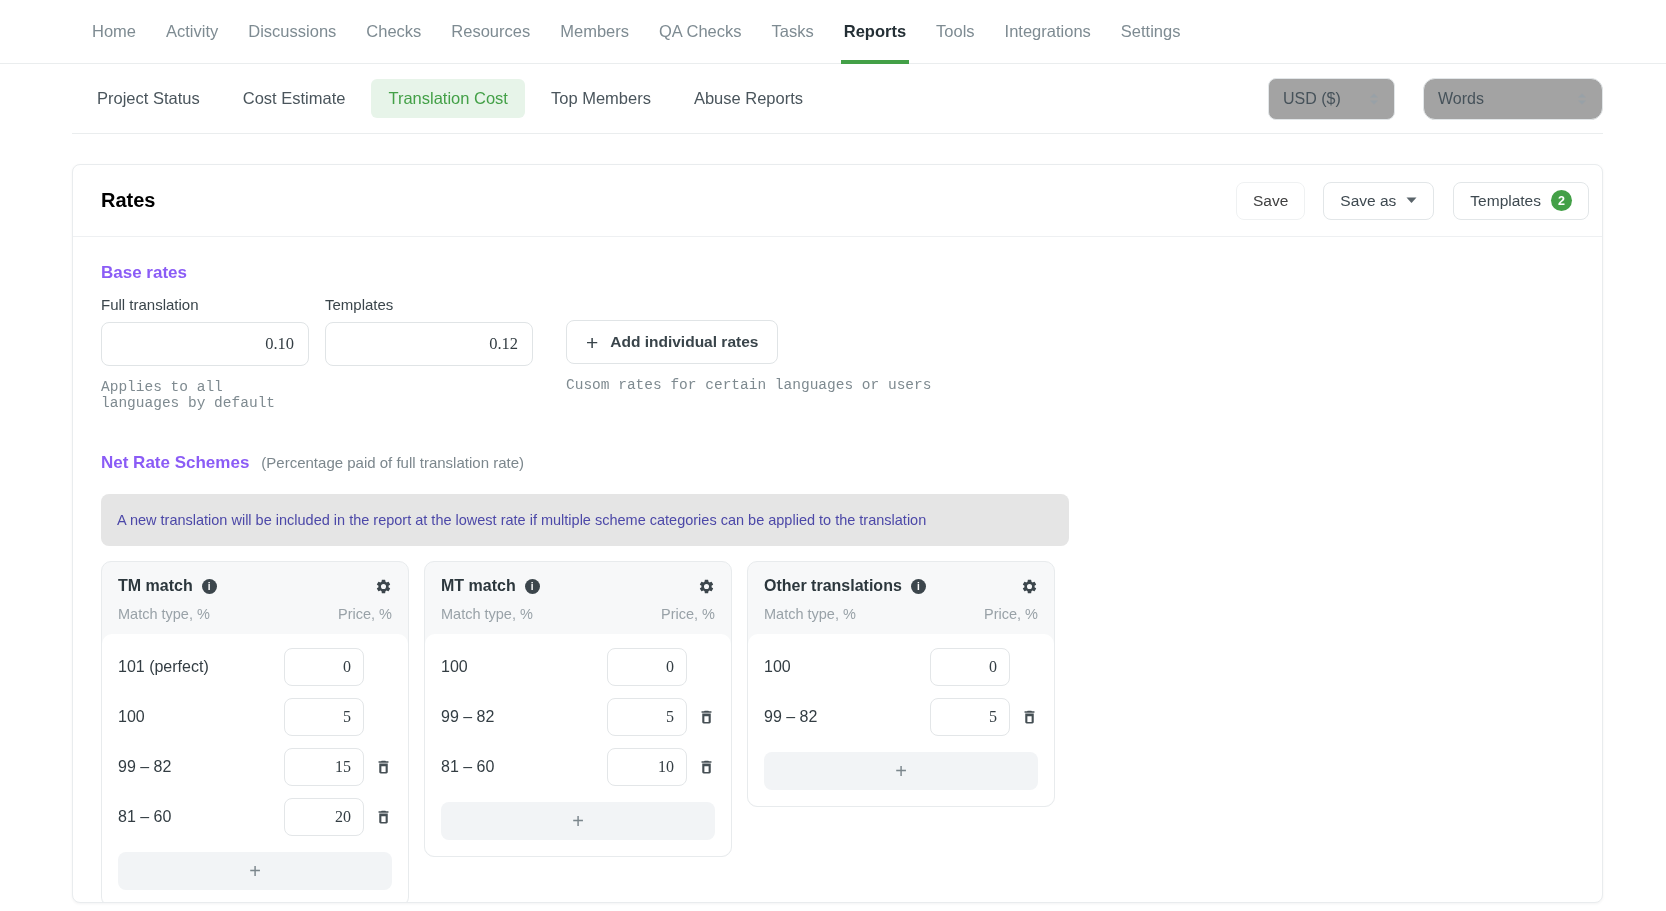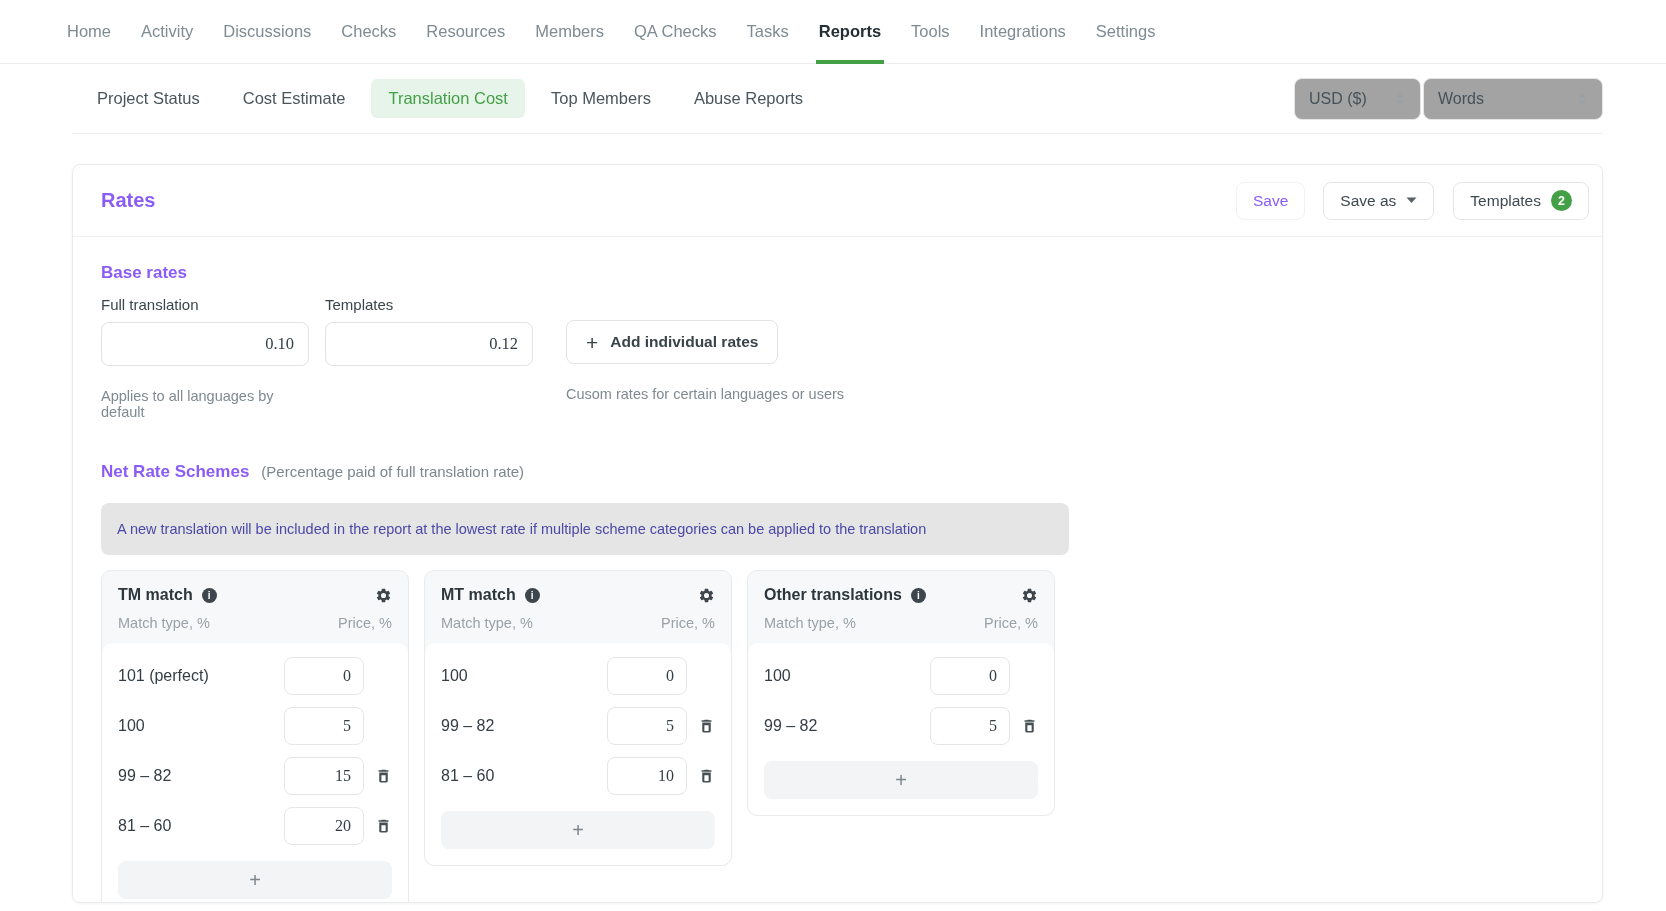--- a/index.html
+++ b/index.html
@@ -8,21 +8,21 @@
     width:1666px; height:911px; overflow:hidden; position:relative;
     font-family:"Liberation Sans", sans-serif; color:#3b464c;
     -webkit-font-smoothing:antialiased;
   }
   button { font-family:inherit; cursor:pointer; background:none; border:none; }
   input { font-family:Liberation Serif, serif; outline:none; }
 
   
   .topnav {
     height:64px; border-bottom:1px solid #eaedee;
-    display:flex; align-items:stretch; gap:30px; padding-left:67px;
+    display:flex; align-items:stretch; gap:30px; padding-left:92px;
   }
   .nav-item {
     font-size:16.5px; color:#7e8b92; display:flex; align-items:center;
     position:relative; cursor:pointer; white-space:nowrap;
   }
   .nav-item.active { color:#242f35; font-weight:700; }
   .nav-item.active::after {
     content:""; position:absolute; left:-3px; right:-3px; bottom:-1px;
     height:4px; background:#43a047;
   }
@@ -40,61 +40,61 @@
     border-radius:6px; cursor:pointer; white-space:nowrap;
   }
   .tab:first-child { margin-left:8px; }
   .tab.active { background:#e7f4e9; color:#43a047; }
   .select {
     height:42px; border:1px solid #e2e6e8; border-radius:8px; background:#a3a3a3;
     display:flex; align-items:center; justify-content:space-between;
     padding:0 14px; font-size:16px; color:#46525a; cursor:pointer;
   }
   .select.currency { width:127px; margin-left:auto; }
-  .select.units { width:180px; margin-left:2px; }
+  .select.units { width:180px; margin-left:28px;border-radius:12px; }
   .updown-icon { display:block; }
 
   
   .main-card {
     margin-top:30px; height:739px; background:#fff;
     border:1px solid #e9ecee; border-radius:8px;
     box-shadow:0 1px 3px rgba(16,24,32,.05); overflow:hidden;
   }
   .card-header {
     height:72px; padding:0 13px 0 28px; display:flex; align-items:center;
     border-bottom:1px solid #eef0f2;
   }
-  .rates-title { font-size:20px; font-weight:700; color:#8b5cf6; }
+  .rates-title { font-size:20px; font-weight:700; color:#000000; }
   .header-actions { margin-left:auto; display:flex; align-items:center; }
   .btn {
     height:38px; border:1px solid #e2e6e8; border-radius:8px; background:#fff;
     font-size:15.5px; color:#3e4950; display:flex; align-items:center;
     padding:0 16px; gap:10px; white-space:nowrap;
   }
-  .btn.save { color:#8b5cf6; border-color:#eff1f2; margin-right:18px; cursor:default; }
+  .btn.save { color:#404040; border-color:#eff1f2; margin-right:18px; cursor:default; }
   .btn.save-as { margin-right:19px; }
   .badge {
     width:21px; height:21px; border-radius:50%; background:#43a047;
     color:#fff; font-size:12.5px; font-weight:700;
     display:flex; align-items:center; justify-content:center;
   }
 
   .card-body { padding:26px 28px 0; }
   .section-heading { font-size:17px; font-weight:700; color:#8b5cf6; }
 
   
   .base-row { display:flex; margin-top:13px; }
   .field { width:208px; }
   .field + .field { margin-left:16px; }
   .field-label { font-size:15px; color:#3a454b; margin-bottom:9px; }
   .text-input {
     width:100%; height:44px; border:1px solid #e0e4e6; border-radius:8px;
     text-align:right; padding:0 14px; font-size:16.5px; color:#333d43;
   }
-  .hint { font-size:14.5px; color:#7e8a90; margin-top:22px; }
+  .hint { font-size:14.5px; color:#7e8a90; margin-top:13px;font-family:Liberation Mono, monospace; }
   .add-rates-col { margin-left:33px; padding-top:24px; }
   .add-btn {
     height:44px; border:1px solid #e0e4e6; border-radius:8px; background:#fff;
     display:flex; align-items:center; gap:12px; padding:0 19px;
     font-size:15.5px; font-weight:600; color:#39444a;
   }
   .plus-lg { font-size:21px; font-weight:400; color:#39444a; line-height:1; }
 
   
   .nrs-heading-row { display:flex; align-items:baseline; gap:12px; margin-top:42px; }

